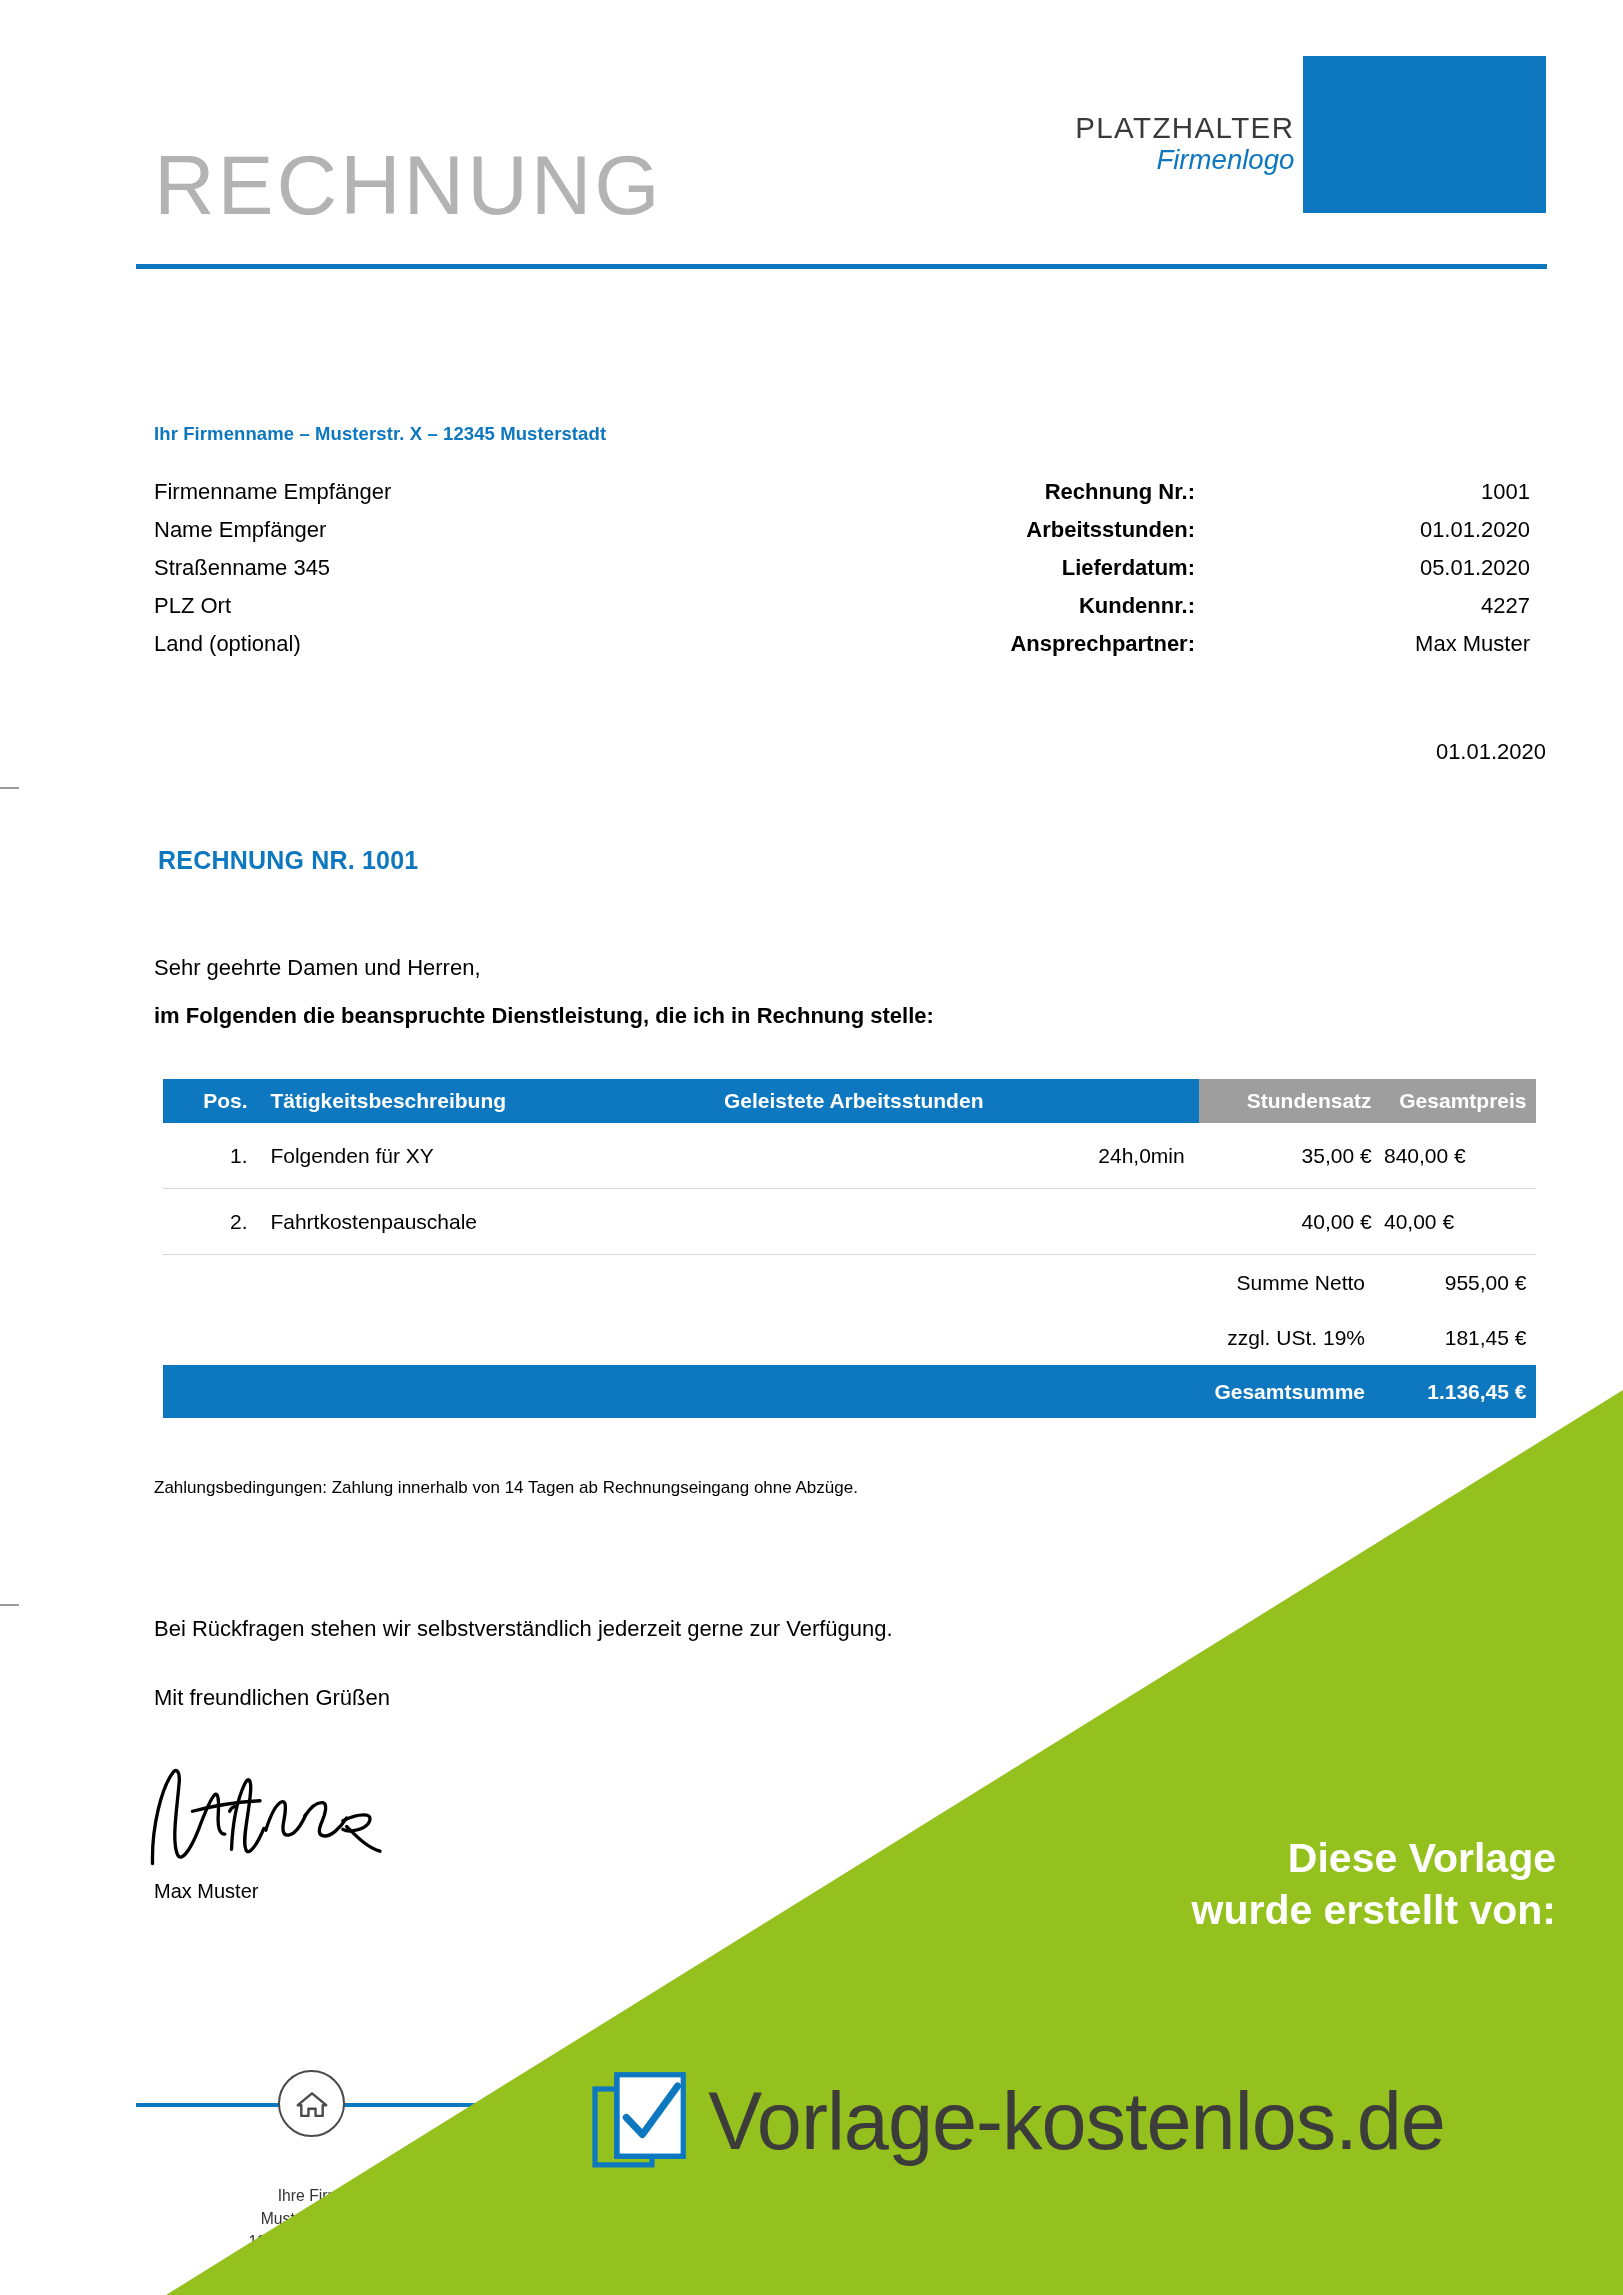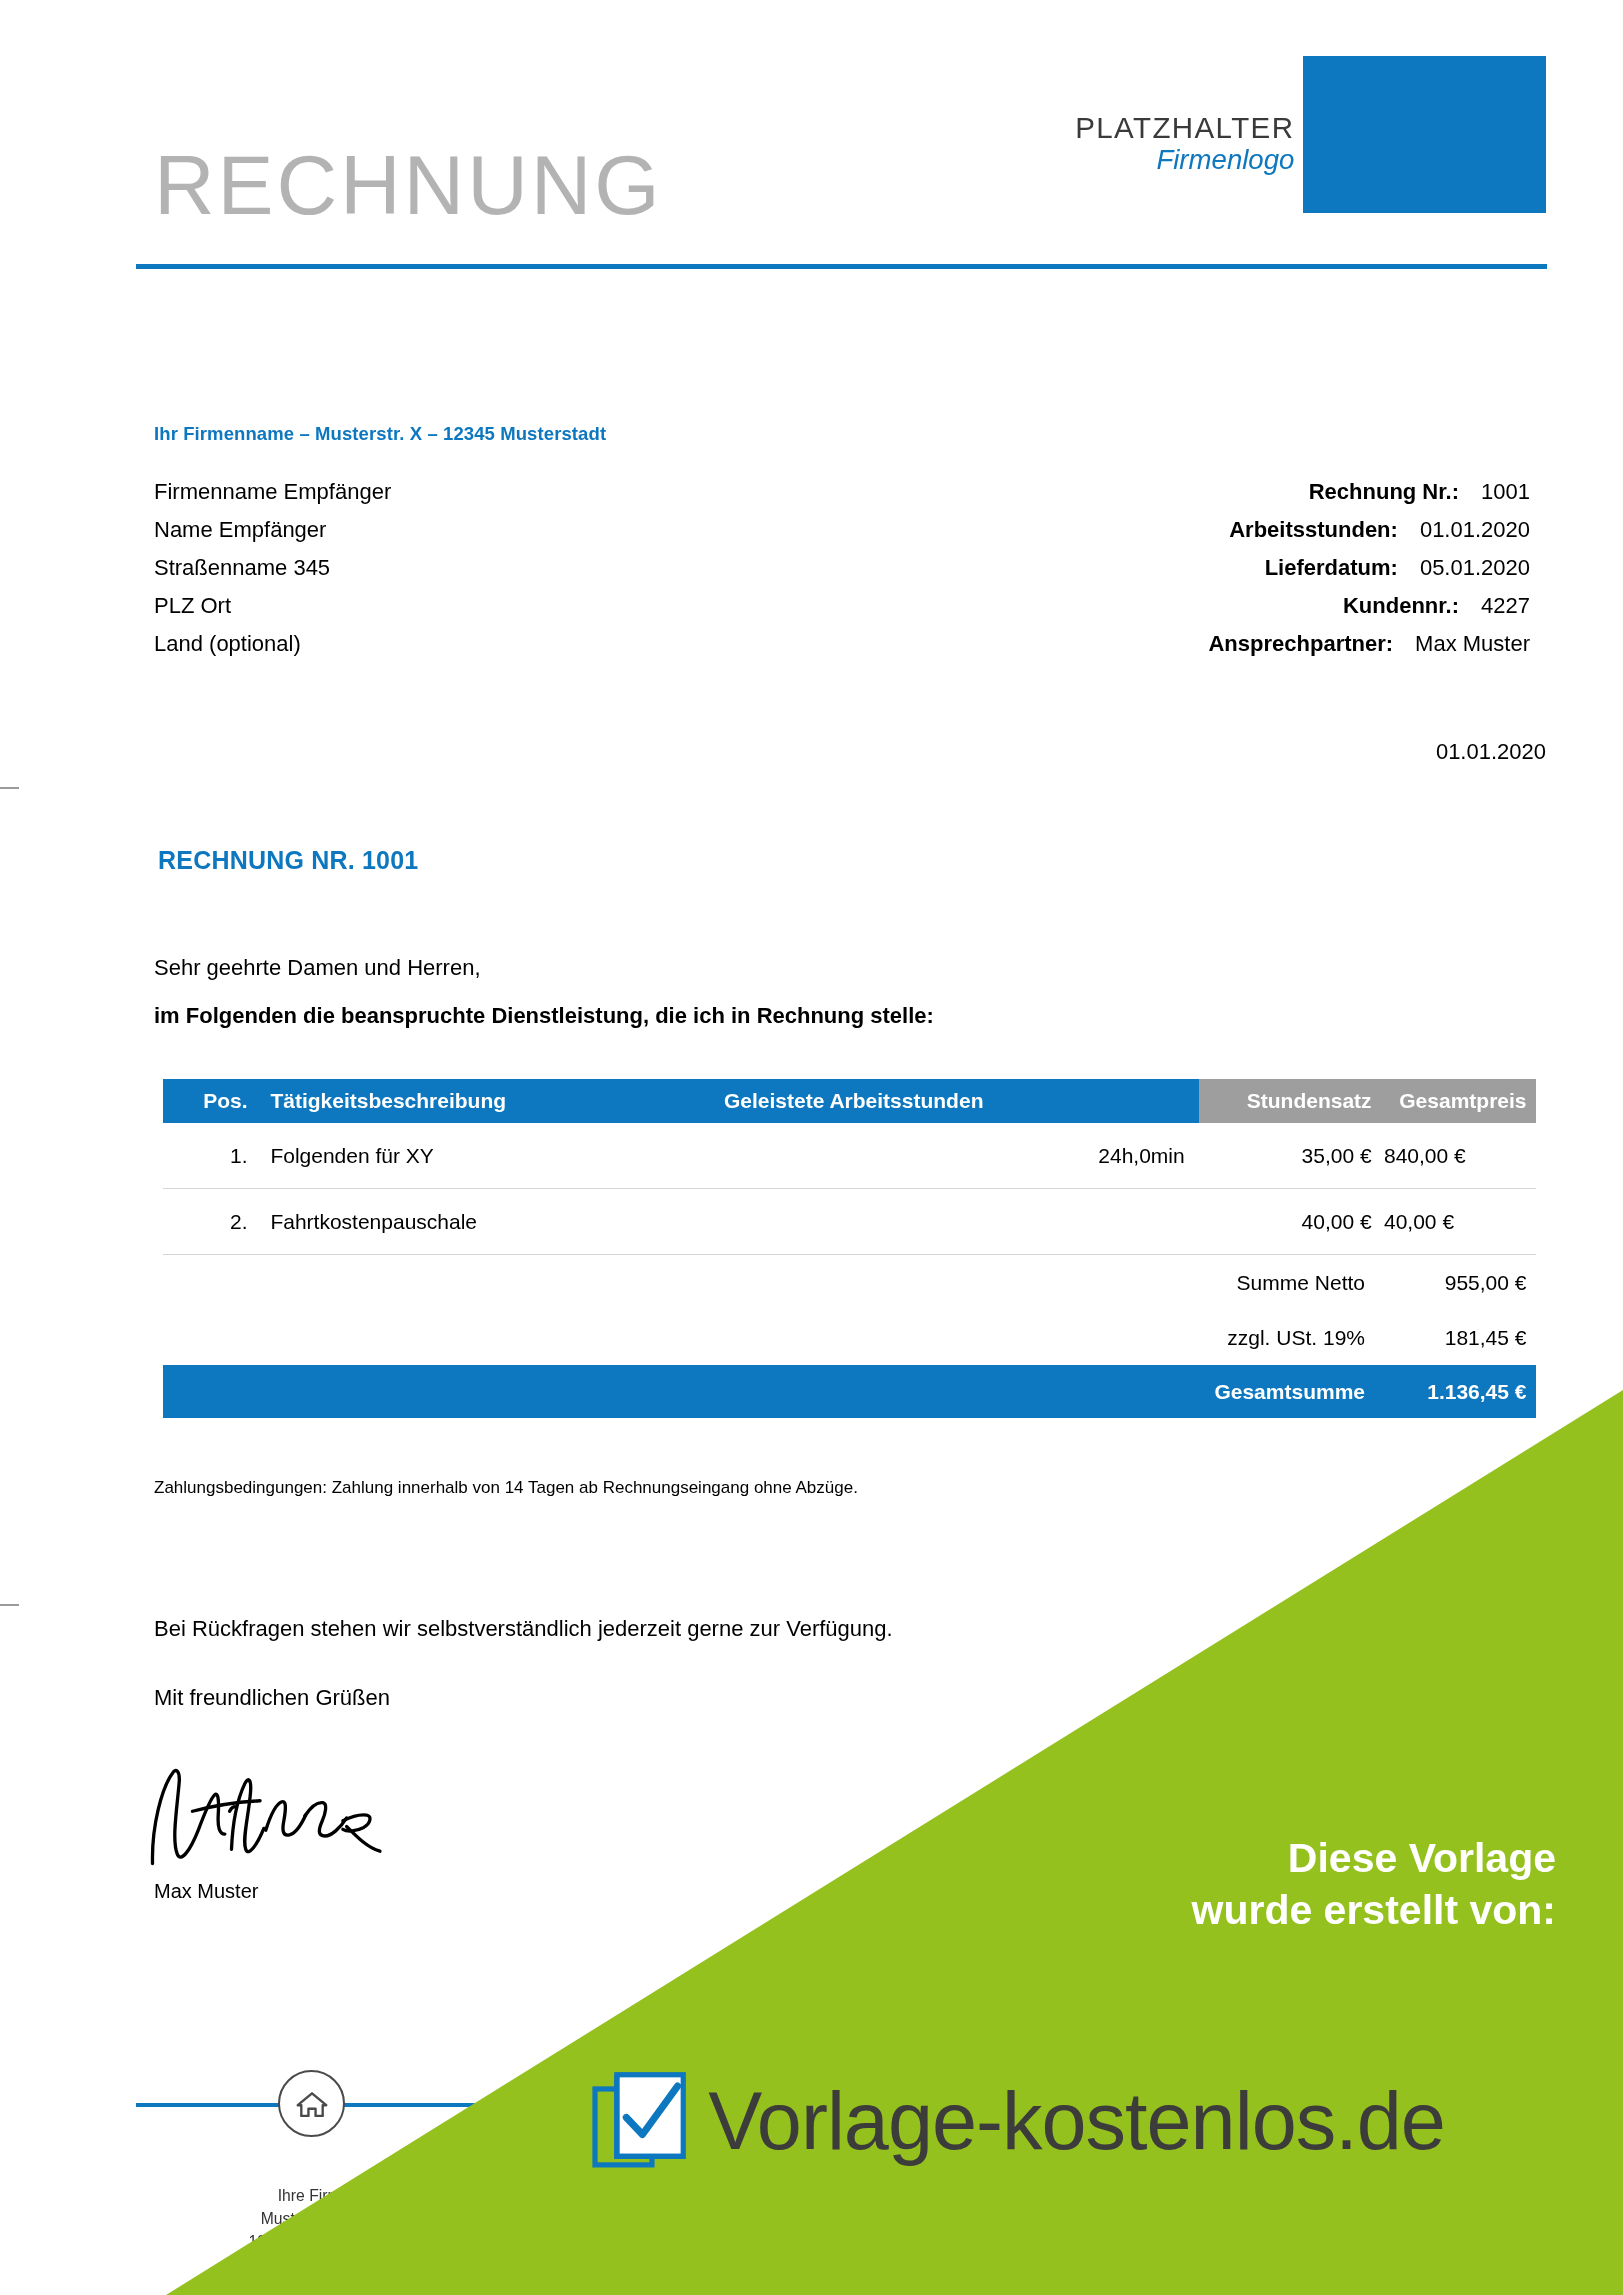--- a/index.html
+++ b/index.html
@@ -107,21 +107,21 @@
   .meta {
     position: absolute;
     left: 903px;
     top: 473px;
     width: 627px;
     font-size: 22px;
     line-height: 38px;
   }
   .meta-row {
     display: flex;
-    justify-content: flex-end;
+    justify-content: space-between;
   }
   .meta-label {
     width: 314px;
     text-align: right;
     font-weight: bold;
     padding-right: 22px;
     box-sizing: border-box;
     white-space: nowrap;
   }
   .meta-value {

